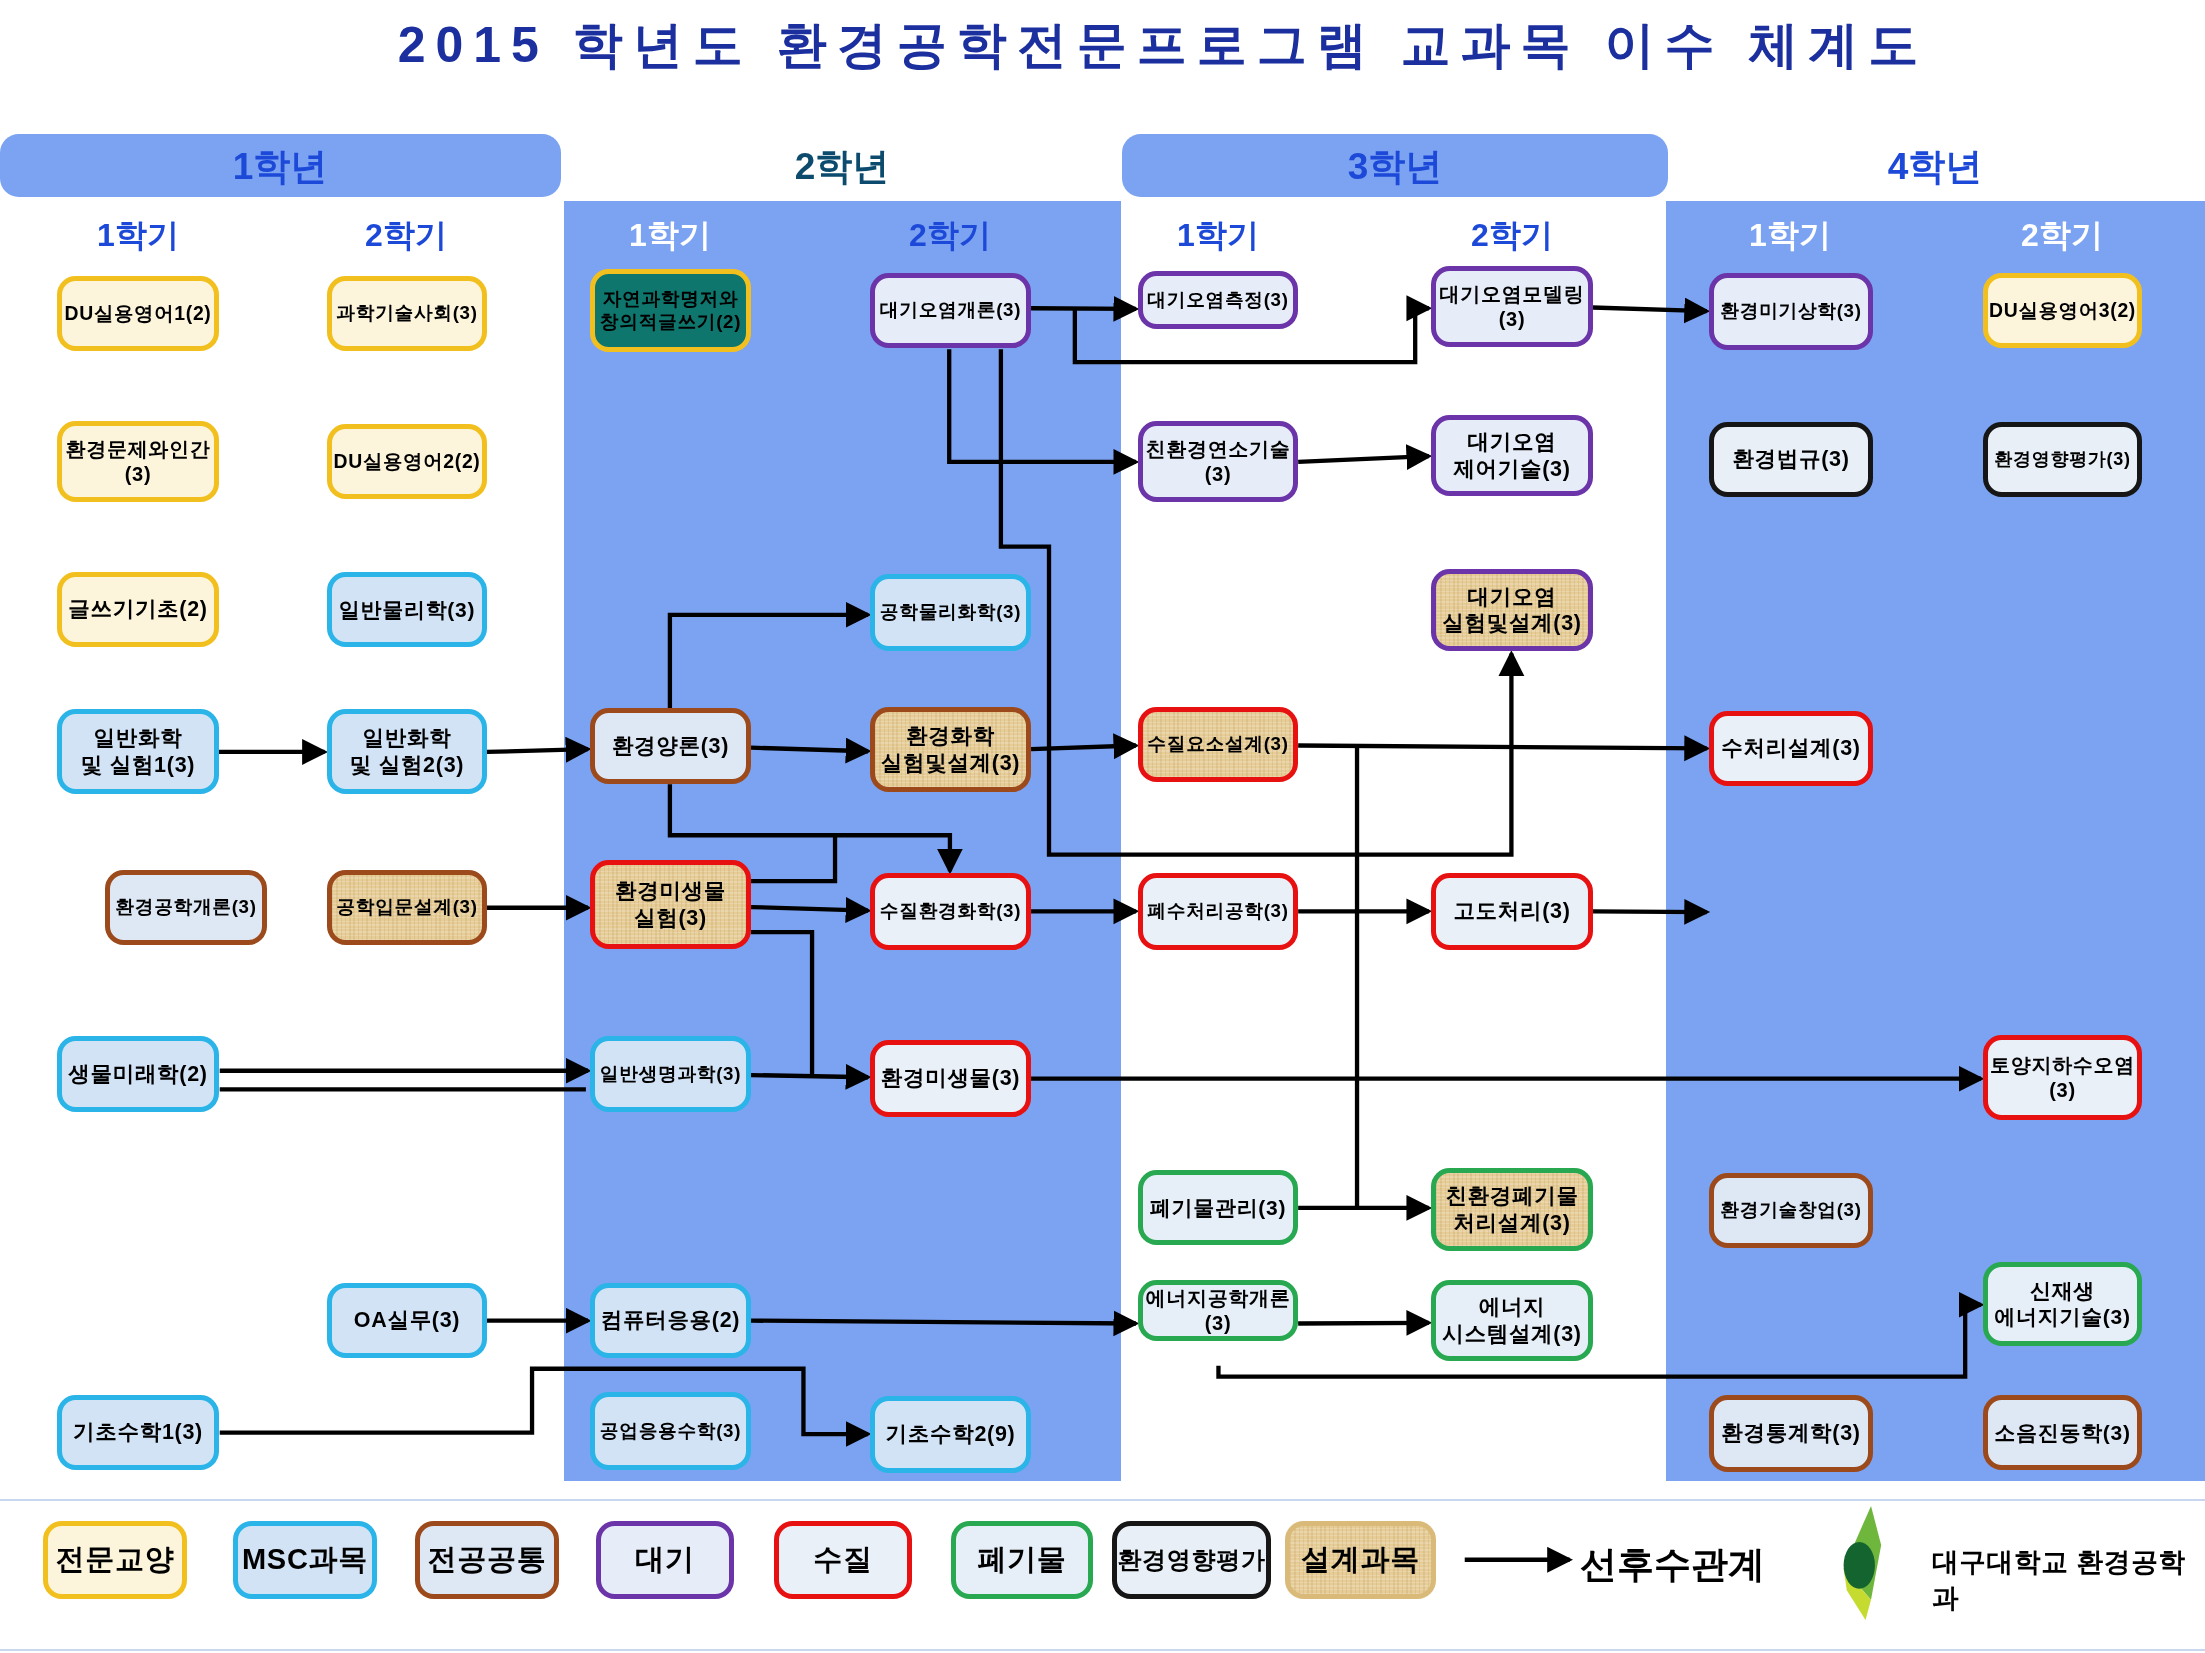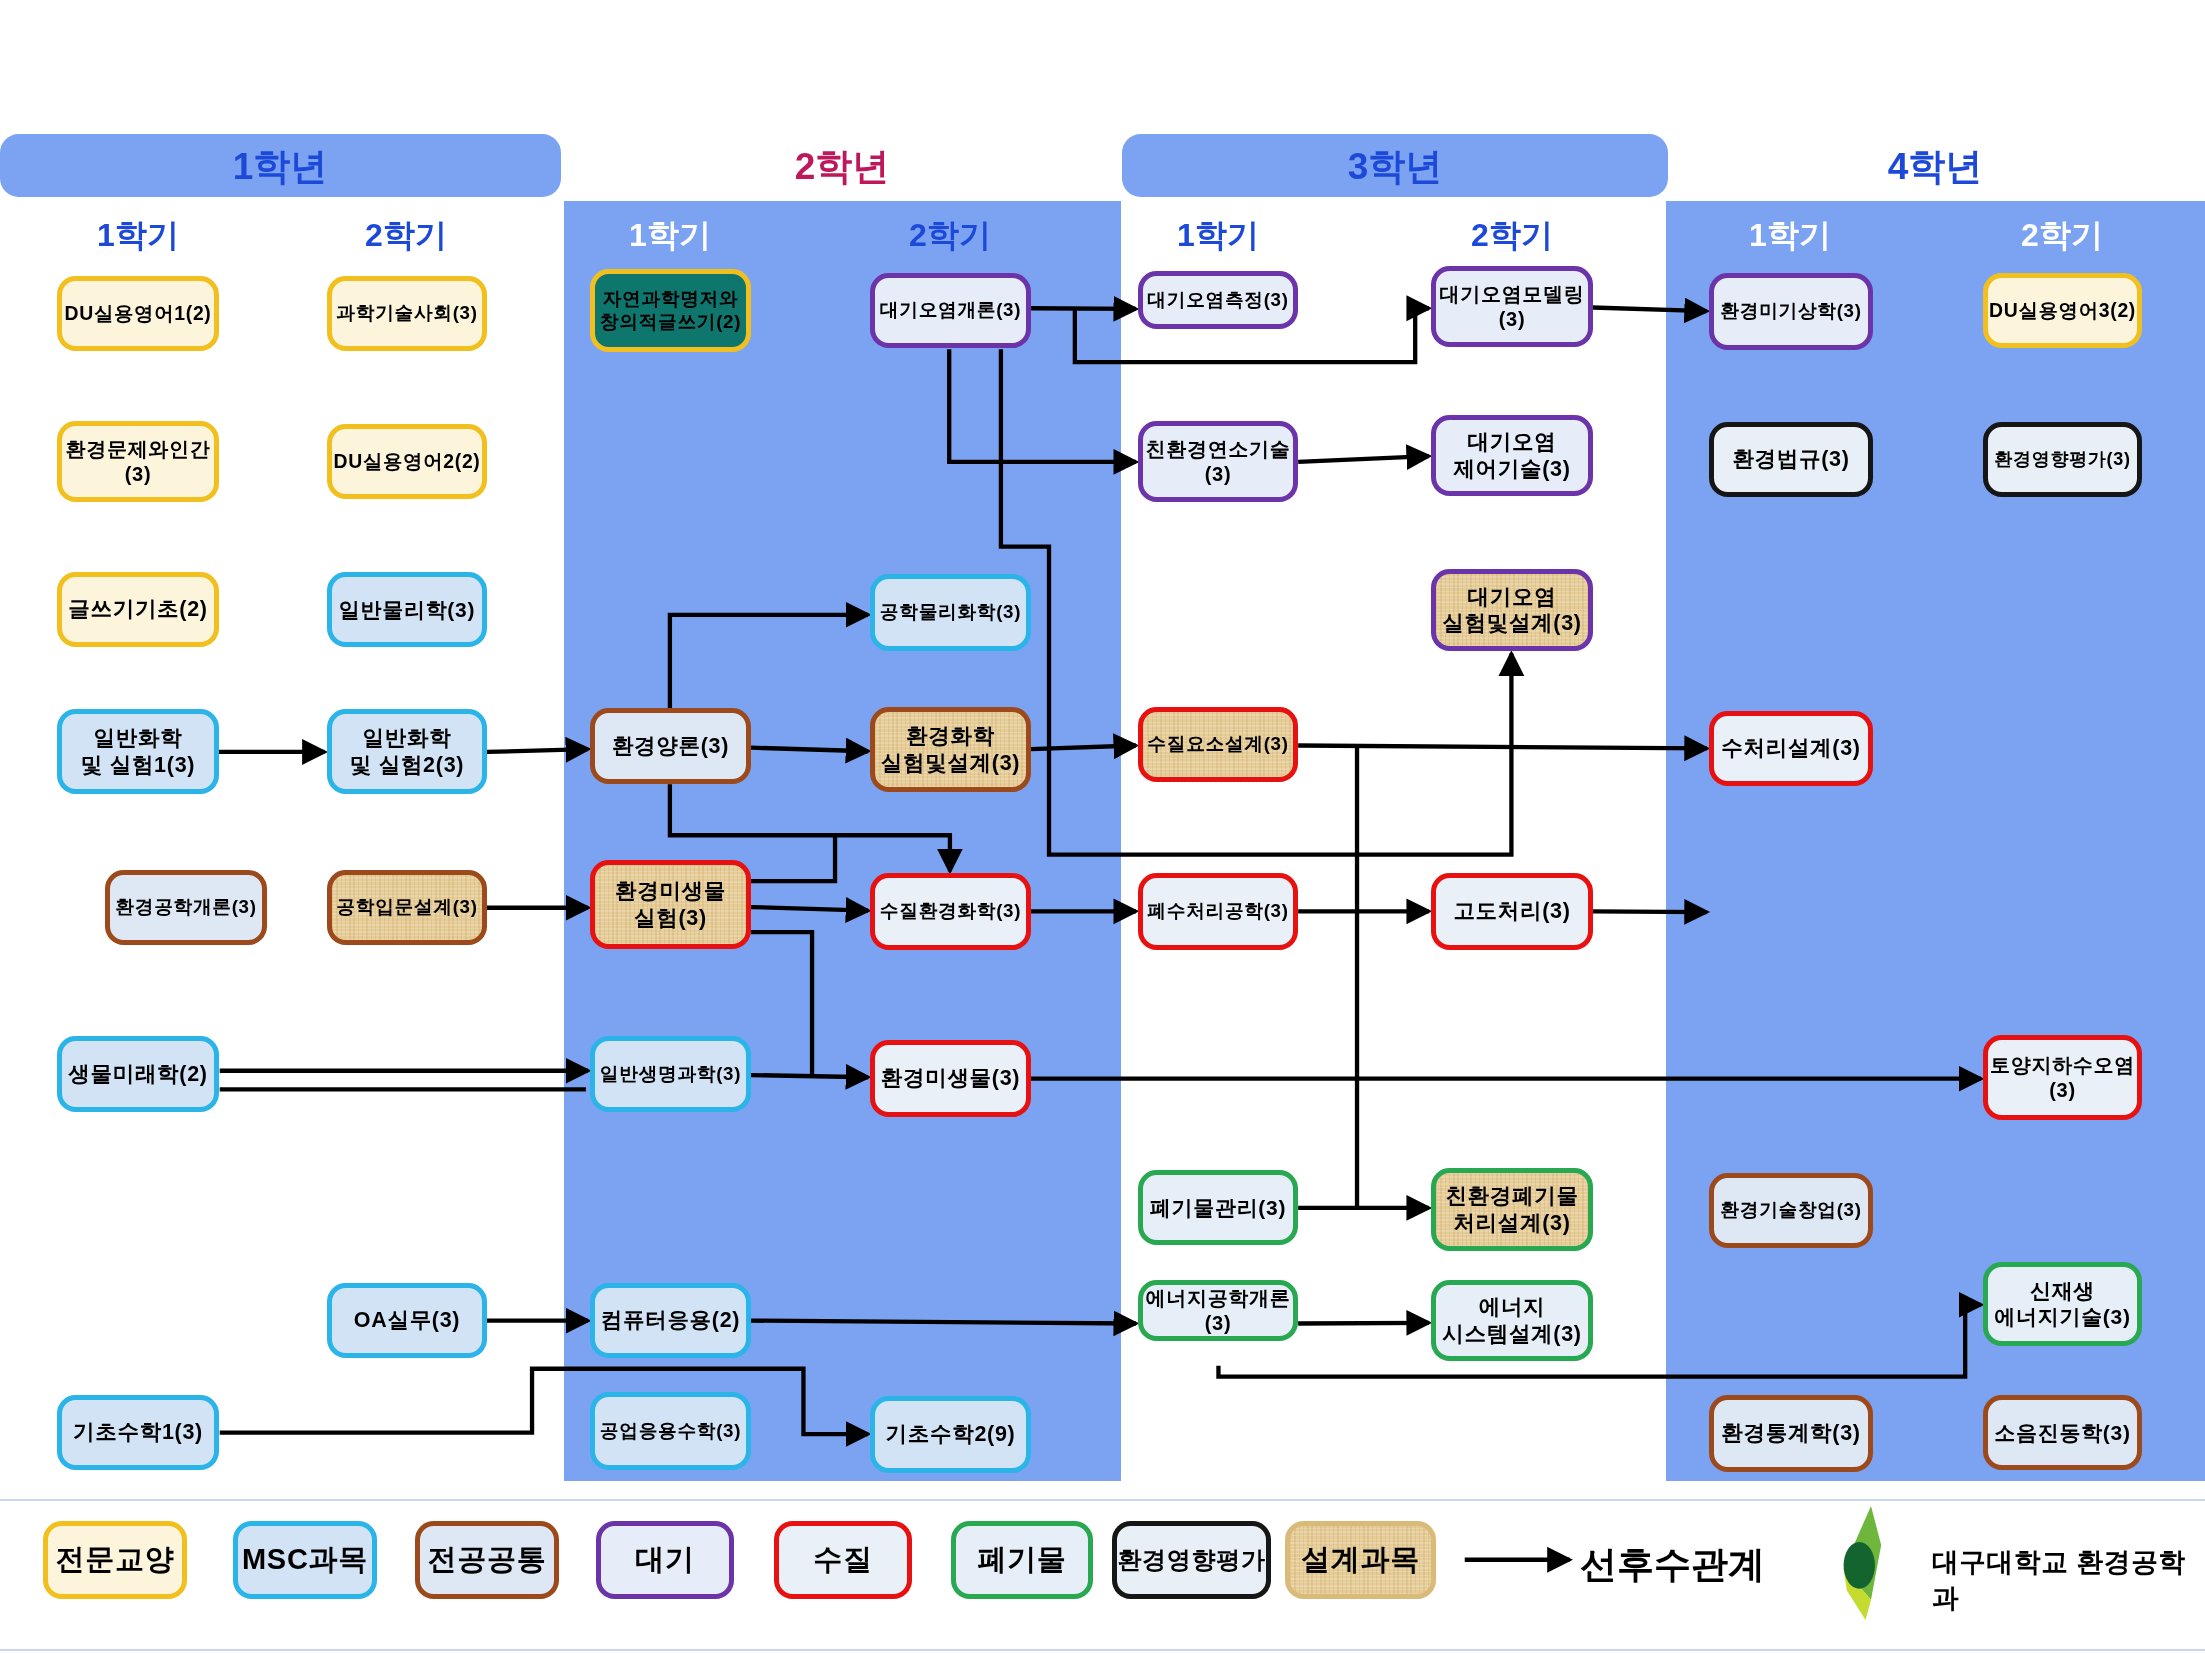--- a/index.html
+++ b/index.html
@@ -26,20 +26,21 @@
   .legend-caption{position:absolute;top:1540px;font-size:37px;font-weight:bold;color:#000;z-index:4;}
   .logo-text{position:absolute;top:1544px;font-size:26.6px;font-weight:bold;color:#000;z-index:4;letter-spacing:0.7px;}
   .divider{position:absolute;left:0;width:2205px;height:2.2px;background:#C9D6F0;z-index:0;}
   #logo{position:absolute;z-index:4;}
 </style>
 </head>
 <body>
 
 <div id="canvas">
 
+  <div class="title" style="color: rgb(27, 47, 158);">2015 학년도 환경공학전문프로그램 교과목 이수 체계도</div>
 
   <div class="band" style="left: 0px; width: 561px; background: rgb(124, 163, 242);"></div>
   <div class="band" style="left: 1122px; width: 546px; background: rgb(124, 163, 242);"></div>
   <div class="zone" style="left: 564px; width: 557px; background: rgb(124, 163, 242);"></div>
   <div class="zone" style="left: 1666px; width: 539px; background: rgb(124, 163, 242);"></div>
 
   <div class="divider" style="top:1499px;"></div>
   <div class="divider" style="top:1649px;"></div>
 
   <svg id="arrows" width="2205" height="1654" viewBox="0 0 3071 2303">
@@ -85,21 +86,21 @@
   <div class="legend-caption" style="left:1580px;">선후수관계</div>
 
   <svg id="logo" style="left:1828px;top:1504px;" width="86" height="118" viewBox="0 0 110 150">
     <path id="leaf-top" d="M55,2 L20,82 L55,122 L68,52 Z" fill="#6FB63C"></path>
     <path id="leaf-bottom" d="M20,82 L55,122 L48,148 L24,110 Z" fill="#C6DB30"></path>
     <ellipse id="leaf-core" cx="40" cy="78" rx="20" ry="30" fill="#14642F"></ellipse>
   </svg>
   <div class="logo-text" style="left:1932px;">대구대학교  환경공학과</div>
 
 <div class="year-label" style="left: 280px; color: rgb(28, 73, 216);">1학년</div>
-    <div class="year-label" style="left: 842px; color: #be185d;">2학년</div>
+    <div class="year-label" style="left: 842px; color: #0c4a6e;">2학년</div>
     <div class="year-label" style="left: 1395px; color: rgb(28, 73, 216);">3학년</div>
     <div class="year-label" style="left: 1935px; color: rgb(28, 73, 216);">4학년</div>
     <div class="sem-label" style="left: 138px; color: rgb(28, 73, 216);">1학기</div>
     <div class="sem-label" style="left: 406px; color: rgb(28, 73, 216);">2학기</div>
     <div class="sem-label white" style="left: 670px;">1학기</div>
     <div class="sem-label" style="left: 950px; color: rgb(28, 73, 216);">2학기</div>
     <div class="sem-label" style="left: 1218px; color: rgb(28, 73, 216);">1학기</div>
     <div class="sem-label" style="left: 1512px; color: rgb(28, 73, 216);">2학기</div>
     <div class="sem-label white" style="left: 1790px;">1학기</div>
     <div class="sem-label white" style="left: 2062px;">2학기</div>

